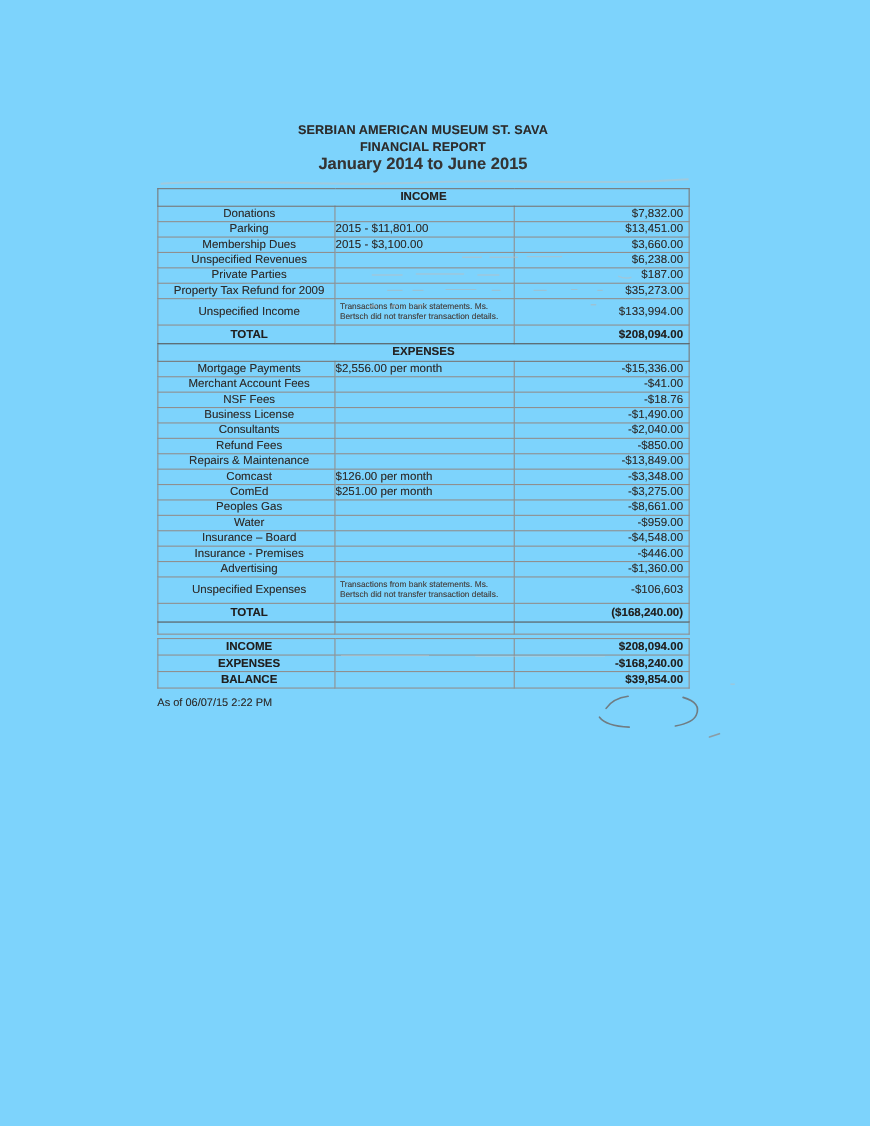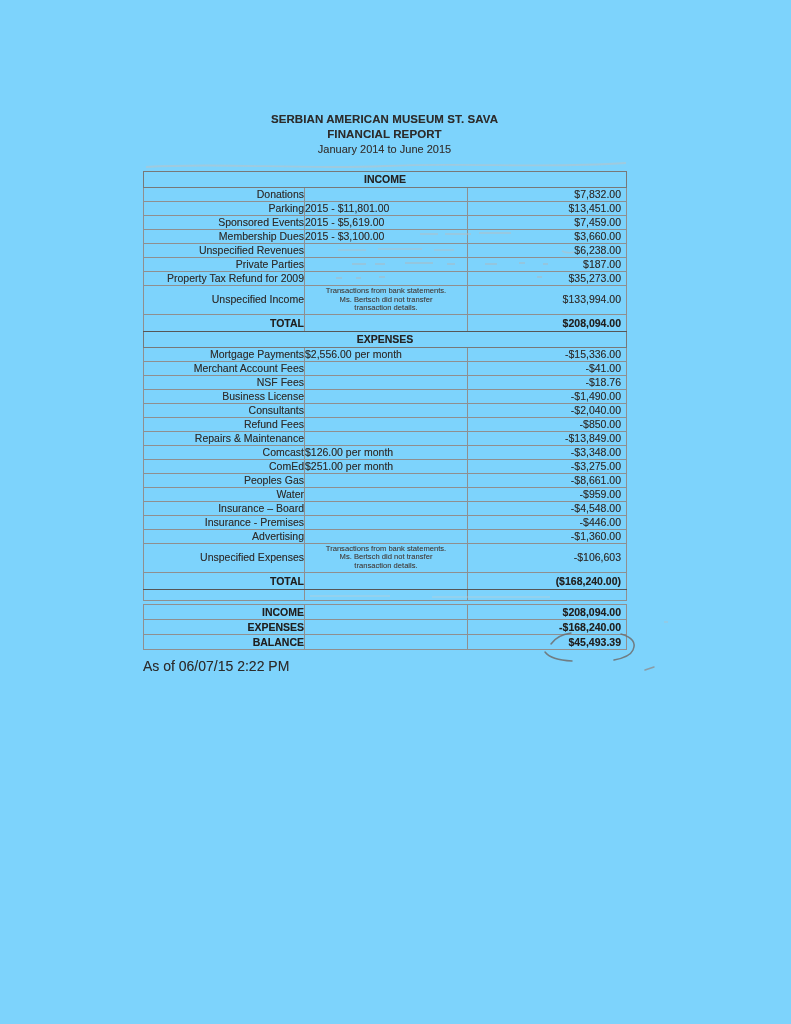--- a/index.html
+++ b/index.html
@@ -7,53 +7,53 @@
     width:791px;height:1024px;background:#ffffff;overflow:hidden;
     font-family:"Liberation Sans", sans-serif;
     -webkit-font-smoothing:antialiased;
   }
   .sheet{position:relative;width:791px;height:1024px;background:#7dd3fc;}
   .content{position:absolute;left:143px;top:112px;width:483px;}
 
   
   .titles{text-align:center;color:#2b2b2b;text-shadow:0 0 .6px rgba(75,75,75,.45);}
   .titles .t1,.titles .t2{font-weight:700;font-size:11.5px;line-height:15px;letter-spacing:.1px;}
-  .titles .t3{font-weight:400;font-size:11px;line-height:15px;color:#343434;}
+  .titles .t3{font-weight:700;font-size:15px;line-height:15px;color:#343434;}
 
   
   table{border-collapse:collapse;table-layout:fixed;width:483px;}
   table.report{margin-top:14px;border:1.5px solid #4e4e4e;}
   table.summary{margin-top:3px;border:1.5px solid #4e4e4e;}
   td{
     border:1px solid #8f8f8f;
     font-size:10.5px;color:#2d2d2d;height:13px;line-height:13px;
     padding:0;overflow:hidden;white-space:nowrap;
     text-shadow:0 0 .6px rgba(75,75,75,.5);
   }
-  .label-cell{padding-left:5px;text-align:right;}
+  .label-cell{padding-left:5px;text-align:center;}
   .detail-cell{padding-right:7px;}
   .amount-cell{padding-right:5px;text-align:right;}
   tr.section td{
     text-align:center;font-weight:700;height:15px;line-height:15px;
     border-color:#787878;color:#232323;padding:0;
   }
   tr.total td{
     font-weight:700;height:16px;line-height:16px;color:#1f1f1f;
     border-top:1.5px solid #565656;border-bottom:1.5px solid #565656;
   }
   tr.note-row td{height:21px;}
   td.note-text{
-    white-space:normal;text-align:center;font-size:7.6px;line-height:8.6px;
-    color:#454545;padding:1px 20px;font-weight:400;
+    white-space:normal;font-size:7.6px;line-height:8.6px;
+    color:#454545;padding:1px 4px;font-weight:400;
   }
   tr.blank td{height:10px;}
   table.summary td{font-weight:700;height:14px;line-height:14px;color:#1f1f1f;}
 
   
-  .timestamp{margin-top:8px;font-size:14px;color:#2c2c2c;text-shadow:0 0 .6px rgba(75,75,75,.45);}
+  .timestamp{margin-top:8px;font-size:10px;color:#2c2c2c;text-shadow:0 0 .6px rgba(75,75,75,.45);}
 
   
   .artifacts{position:absolute;left:0;top:0;width:791px;height:1024px;pointer-events:none;z-index:3;}
 </style>
 </head>
 <body>
 
 <div class="sheet">
 
   <div class="content">
@@ -77,25 +77,20 @@
             <td class="label-cell">Donations</td>
             <td class="detail-cell"></td>
             <td class="amount-cell">$7,832.00</td>
           </tr>
           <tr class="item">
             <td class="label-cell">Parking</td>
             <td class="detail-cell">2015 - $11,801.00</td>
             <td class="amount-cell">$13,451.00</td>
           </tr>
           <tr class="item">
-            <td class="label-cell">Sponsored Events</td>
-            <td class="detail-cell">2015 - $5,619.00</td>
-            <td class="amount-cell">$7,459.00</td>
-          </tr>
-          <tr class="item">
             <td class="label-cell">Membership Dues</td>
             <td class="detail-cell">2015 - $3,100.00</td>
             <td class="amount-cell">$3,660.00</td>
           </tr>
           <tr class="item">
             <td class="label-cell">Unspecified Revenues</td>
             <td class="detail-cell"></td>
             <td class="amount-cell">$6,238.00</td>
           </tr>
           <tr class="item">
@@ -222,21 +217,21 @@
             <td class="amount-cell">$208,094.00</td>
           </tr>
           <tr class="summary-row">
             <td class="label-cell">EXPENSES</td>
             <td class="detail-cell"></td>
             <td class="amount-cell">-$168,240.00</td>
           </tr>
           <tr class="summary-row">
             <td class="label-cell">BALANCE</td>
             <td class="detail-cell"></td>
-            <td class="amount-cell">$45,493.39</td>
+            <td class="amount-cell">$39,854.00</td>
           </tr>
         </tbody>
     </table>
 
     <div class="timestamp">As of 06/07/15 2:22 PM</div>
   </div>
 
   <svg class="artifacts" viewBox="0 0 791 1024" xmlns="http://www.w3.org/2000/svg">
     <defs>
       <filter id="soft" x="-20%" y="-20%" width="140%" height="140%">

